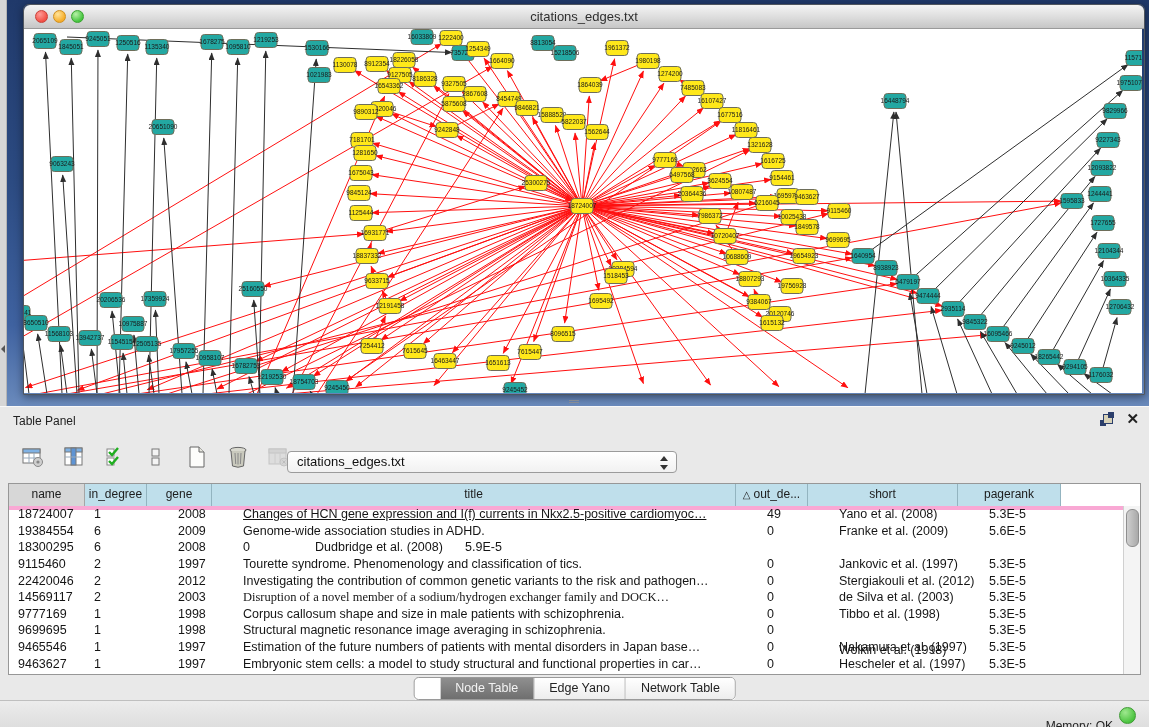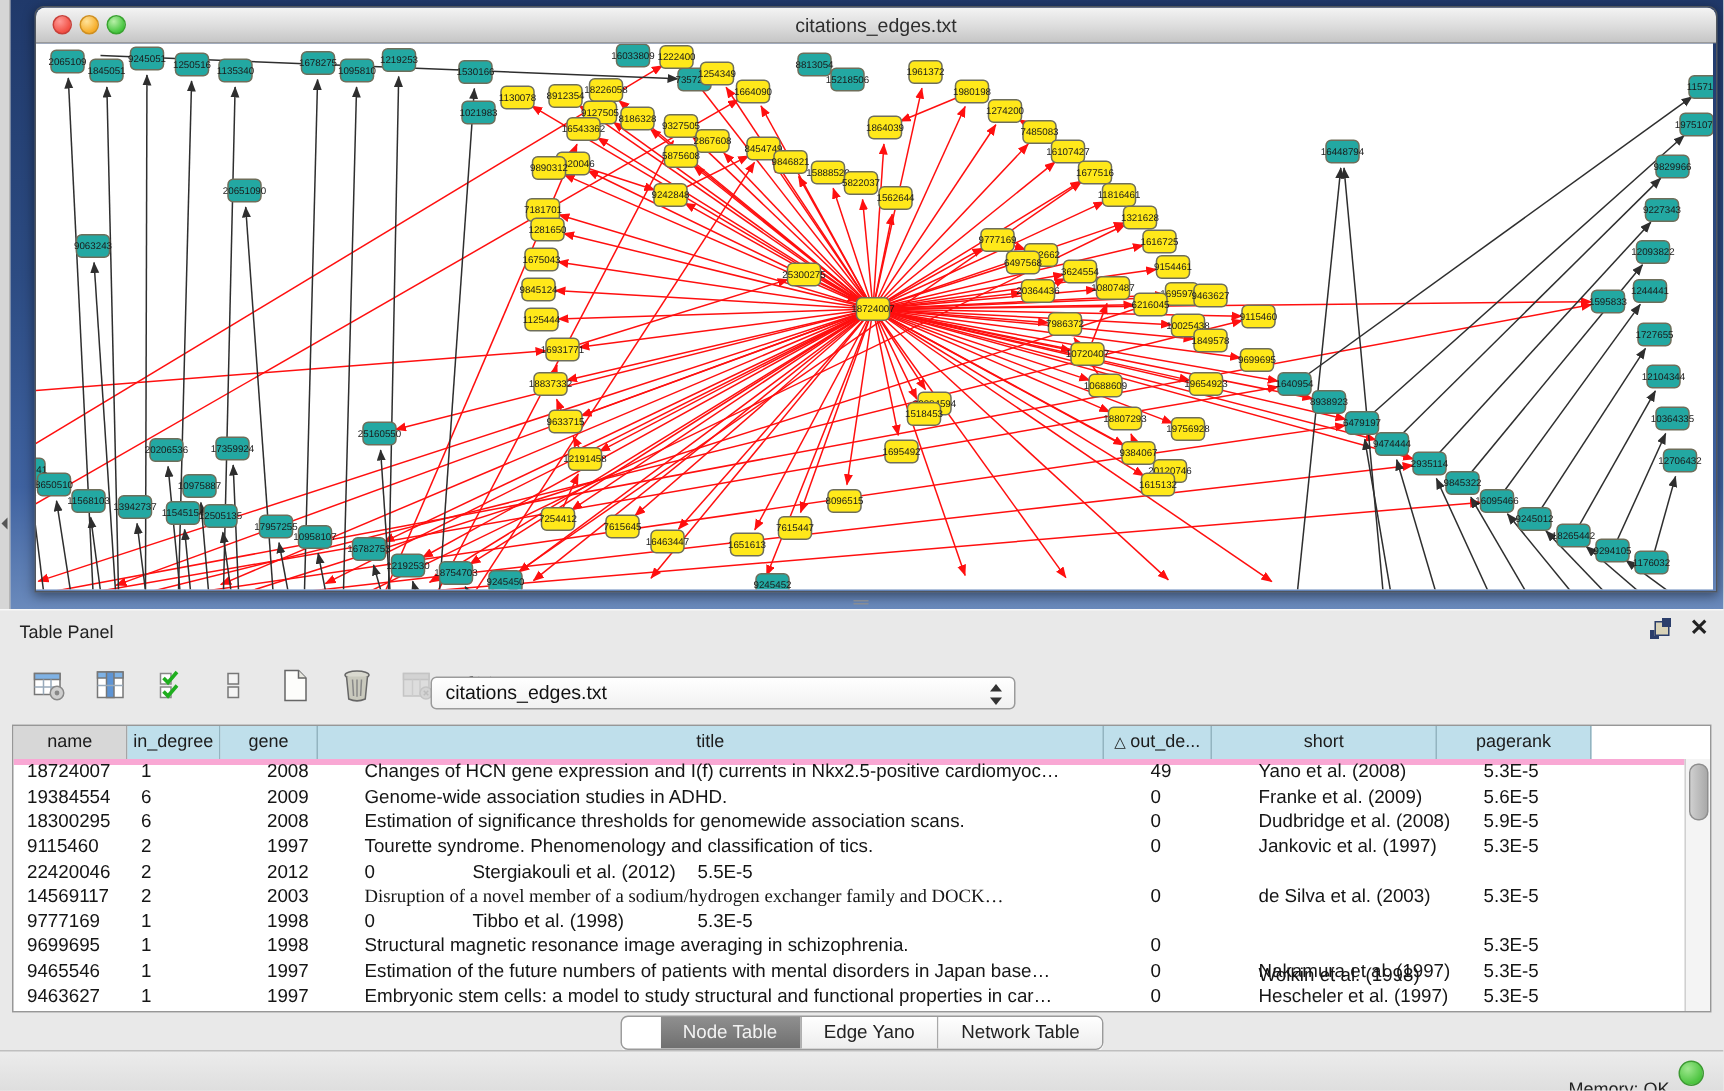--- a/index.html
+++ b/index.html
@@ -894,73 +894,74 @@
         <div class="th" style="width: 524px;"><span>title</span></div>
         <div class="th" style="width: 72px;"><span class="sort">△</span><span>out_de...</span></div>
         <div class="th" style="width: 150px;"><span>short</span></div>
         <div class="th" style="width: 103px;"><span>pagerank</span></div>
       </div>
     <div class="tbl-rows" id="tbl-rows">
         <div class="tr">
           <div class="td" style="width: 76px;">18724007</div>
           <div class="td" style="width: 84px;">1</div>
           <div class="td" style="width: 65px;">2008</div>
-          <div class="td" style="width: 524px;">Changes of HCN gene expression and I(f) currents in Nkx2.5-positive cardiomyoc…</div>
+          <div class="td" style="width: 524px; text-decoration: underline;">Changes of HCN gene expression and I(f) currents in Nkx2.5-positive cardiomyoc…</div>
           <div class="td" style="width: 72px;">49</div>
           <div class="td" style="width: 150px;">Yano et al. (2008)</div>
           <div class="td" style="width: 103px;">5.3E-5</div>
         </div>
         <div class="tr">
           <div class="td" style="width: 76px;">19384554</div>
           <div class="td" style="width: 84px;">6</div>
           <div class="td" style="width: 65px;">2009</div>
           <div class="td" style="width: 524px;">Genome-wide association studies in ADHD.</div>
           <div class="td" style="width: 72px;">0</div>
           <div class="td" style="width: 150px;">Franke et al. (2009)</div>
           <div class="td" style="width: 103px;">5.6E-5</div>
         </div>
         <div class="tr">
           <div class="td" style="width: 76px;">18300295</div>
           <div class="td" style="width: 84px;">6</div>
           <div class="td" style="width: 65px;">2008</div>
-          <div class="td" style="width: 524px;">Estimation of significance thresholds for genomewide association scans.</div>
           <div class="td" style="width: 72px;">0</div>
           <div class="td" style="width: 150px;">Dudbridge et al. (2008)</div>
           <div class="td" style="width: 103px;">5.9E-5</div>
         </div>
         <div class="tr">
           <div class="td" style="width: 76px;">9115460</div>
           <div class="td" style="width: 84px;">2</div>
           <div class="td" style="width: 65px;">1997</div>
           <div class="td" style="width: 524px;">Tourette syndrome. Phenomenology and classification of tics.</div>
           <div class="td" style="width: 72px;">0</div>
           <div class="td" style="width: 150px;">Jankovic et al. (1997)</div>
           <div class="td" style="width: 103px;">5.3E-5</div>
         </div>
         <div class="tr">
           <div class="td" style="width: 76px;">22420046</div>
           <div class="td" style="width: 84px;">2</div>
           <div class="td" style="width: 65px;">2012</div>
+          <div class="td" style="width: 524px;">Investigating the contribution of common genetic variants to the risk and pathogen…</div>
           <div class="td" style="width: 72px;">0</div>
           <div class="td" style="width: 150px;">Stergiakouli et al. (2012)</div>
           <div class="td" style="width: 103px;">5.5E-5</div>
         </div>
         <div class="tr">
           <div class="td" style="width: 76px;">14569117</div>
           <div class="td" style="width: 84px;">2</div>
           <div class="td" style="width: 65px;">2003</div>
           <div class="td" style="width: 524px; font-family: Liberation Serif, serif;">Disruption of a novel member of a sodium/hydrogen exchanger family and DOCK…</div>
           <div class="td" style="width: 72px;">0</div>
           <div class="td" style="width: 150px;">de Silva et al. (2003)</div>
           <div class="td" style="width: 103px;">5.3E-5</div>
         </div>
         <div class="tr">
           <div class="td" style="width: 76px;">9777169</div>
           <div class="td" style="width: 84px;">1</div>
           <div class="td" style="width: 65px;">1998</div>
+          <div class="td" style="width: 524px;">Corpus callosum shape and size in male patients with schizophrenia.</div>
           <div class="td" style="width: 72px;">0</div>
           <div class="td" style="width: 150px;">Tibbo et al. (1998)</div>
           <div class="td" style="width: 103px;">5.3E-5</div>
         </div>
         <div class="tr">
           <div class="td" style="width: 76px;">9699695</div>
           <div class="td" style="width: 84px;">1</div>
           <div class="td" style="width: 65px;">1998</div>
           <div class="td" style="width: 524px;">Structural magnetic resonance image averaging in schizophrenia.</div>
           <div class="td" style="width: 72px;">0</div>

